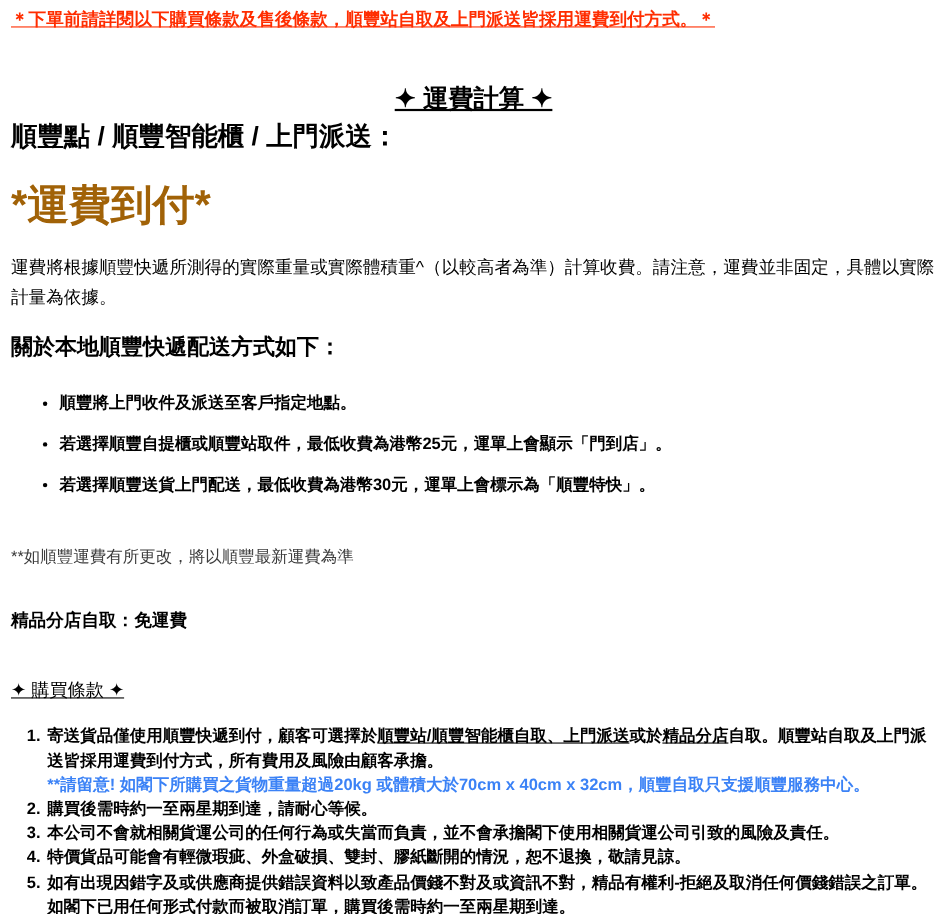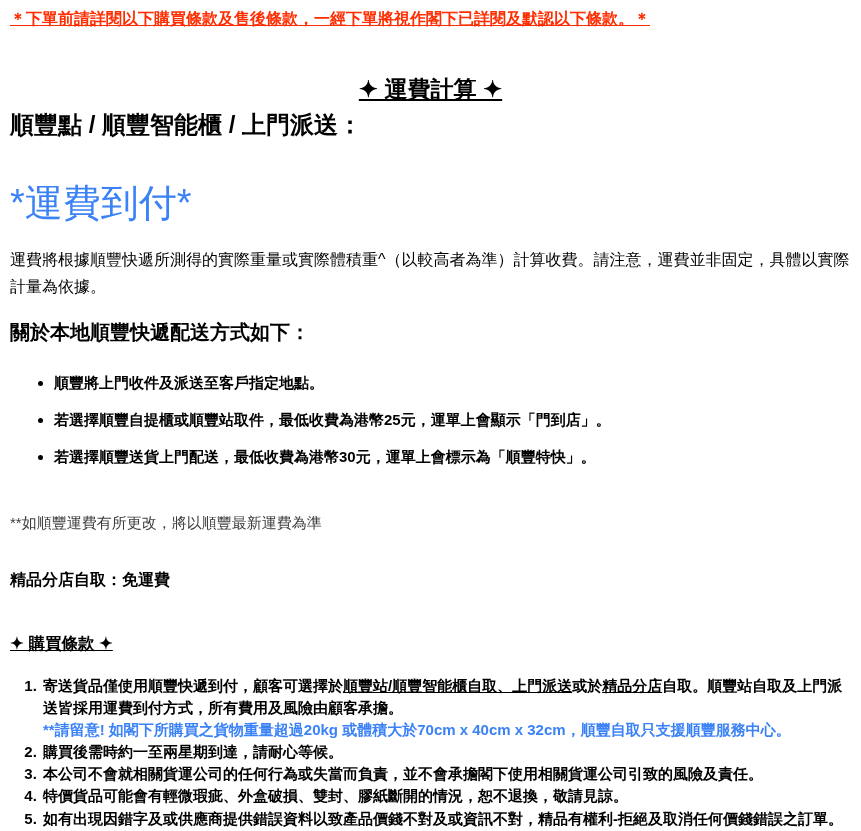--- a/index.html
+++ b/index.html
@@ -32,24 +32,24 @@
     text-align: center;
   }
   .h-calc .u { text-decoration: underline; }
   .h-sub {
     margin: 5px 0 0 0;
     font-size: 24px;
     font-weight: bold;
     line-height: 1.3;
   }
   .big-red {
-    margin: 42px 0 0 0;
+    margin: 26px 0 0 0;
     font-size: 38px;
-    font-weight: normal;
-    color: #3b82f6;
+    font-weight: bold;
+    color: #a16207;
     line-height: 1.15;
   }
   .body-text {
     margin: 22px 0 0 0;
     font-size: 16px;
     font-weight: normal;
     line-height: 1.65;
   }
   .methods-intro {
     margin: 16px 0 0 0;
@@ -75,21 +75,21 @@
     line-height: 1.4;
   }
   .store-pickup {
     margin: 37px 0 0 0;
     font-size: 16px;
     font-weight: bold;
   }
   .h-terms {
     margin: 42px 0 0 0;
     font-size: 16.5px;
-    font-weight: bold;
+    font-weight: normal;
   }
   .h-terms .u { text-decoration: underline; }
   ol.terms-list {
     margin: 20px 0 0 0;
     padding: 0 0 0 31px;
     font-size: 15px;
     font-weight: bold;
   }
   ol.terms-list li {
     margin: 0;
@@ -100,21 +100,21 @@
   .warning-red {
     color: #3b82f6;
     font-weight: bold;
   }
 </style>
 </head>
 <body>
 
 <div class="page">
 
-  <p class="top-notice">＊下單前請詳閱以下購買條款及售後條款，一經下單將視作閣下已詳閱及默認以下條款。＊</p>
+  <p class="top-notice">＊下單前請詳閱以下購買條款及售後條款，順豐站自取及上門派送皆採用運費到付方式。＊</p>
 
   <h2 class="h-calc"><span class="u">✦ 運費計算 ✦</span></h2>
 
   <h3 class="h-sub">順豐點 / 順豐智能櫃 / 上門派送：</h3>
 
   <div class="big-red">*運費到付*</div>
 
   <p class="body-text">運費將根據順豐快遞所測得的實際重量或實際體積重^（以較高者為準）計算收費。請注意，運費並非固定，具體以實際計量為依據。</p>
 
   <p class="methods-intro">關於本地順豐快遞配送方式如下：</p>

